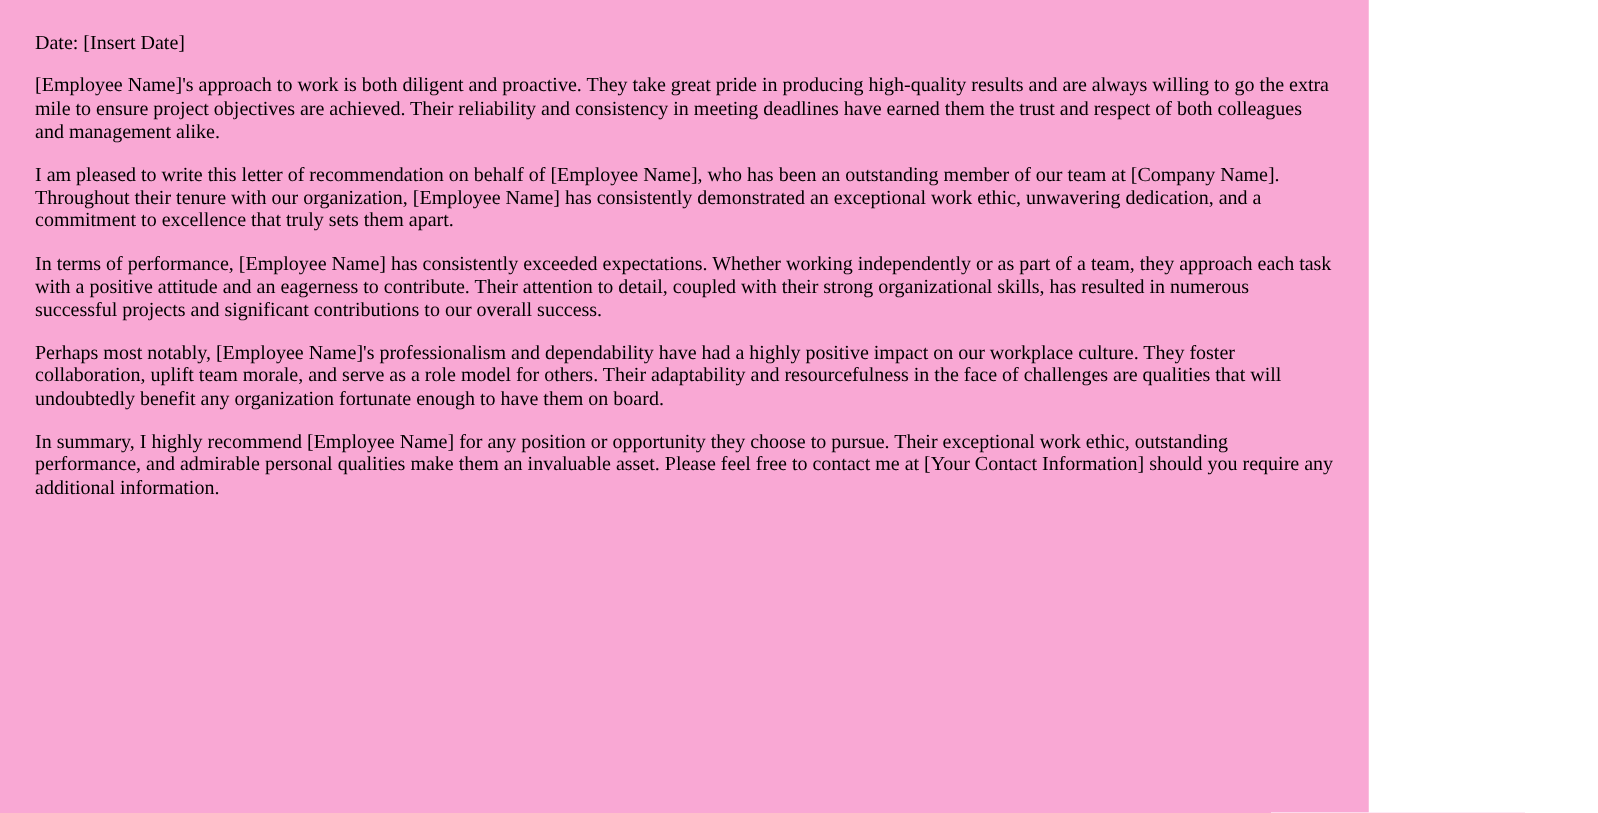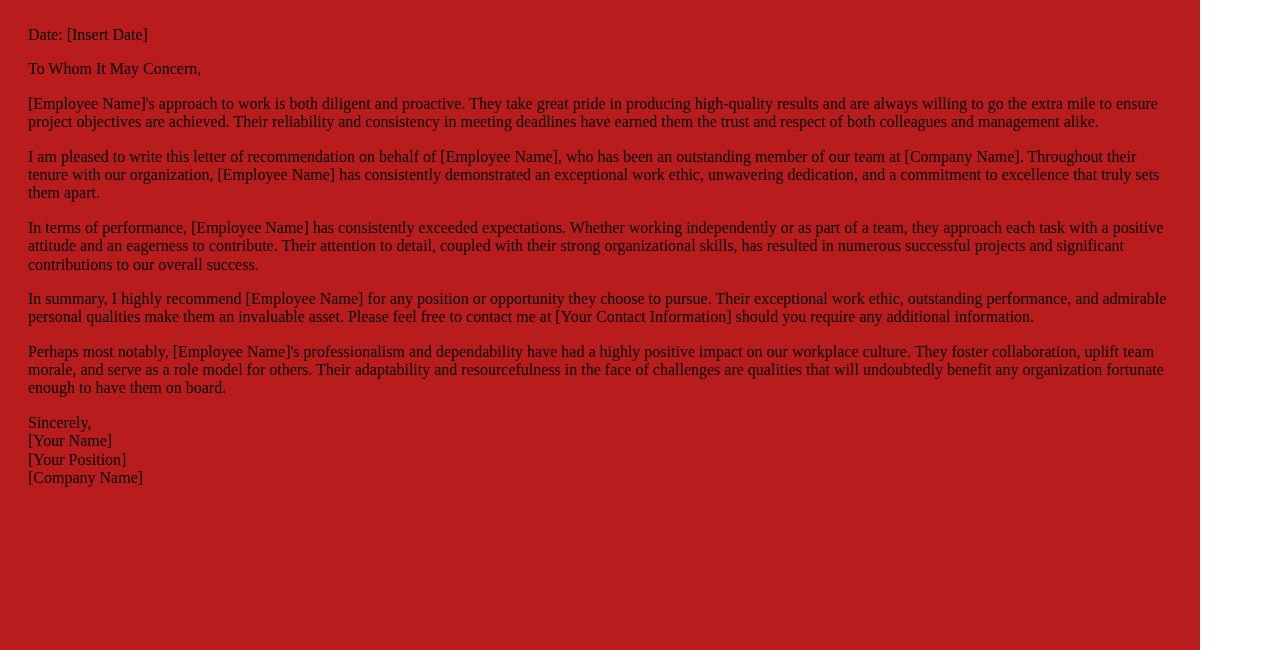--- a/index.html
+++ b/index.html
@@ -2,24 +2,24 @@
 <html><head>
 <meta charset="utf-8">
 <style>
   html, body {
     margin: 0;
     padding: 0;
     background: #ffffff;
     color: #000000;
   }
   .page {
-    width: 1200px;
+    width: 1095px;
     height: 650px;
     box-sizing: border-box;
-    background: #b91c1c;
+    background: #f9a8d4;
     overflow: hidden;
   }
   .document {
     box-sizing: border-box;
     padding: 26px 28px 0 28px;
     font-family: "Liberation Serif", "DejaVu Serif", serif;
     font-size: 16px;
     line-height: 1.15;
     color: #000000;
   }
@@ -27,32 +27,25 @@
     margin: 0 0 16px 0;
   }
 </style>
 </head>
 <body>
 
 <div class="page">
   <div class="document">
     <p>Date: [Insert Date]</p>
 
-    <p>To Whom It May Concern,</p>
 
     <p>[Employee Name]'s approach to work is both diligent and proactive. They take great pride in producing high-quality results and are always willing to go the extra mile to ensure project objectives are achieved. Their reliability and consistency in meeting deadlines have earned them the trust and respect of both colleagues and management alike.</p>
 
     <p>I am pleased to write this letter of recommendation on behalf of [Employee Name], who has been an outstanding member of our team at [Company Name]. Throughout their tenure with our organization, [Employee Name] has consistently demonstrated an exceptional work ethic, unwavering dedication, and a commitment to excellence that truly sets them apart.</p>
 
     <p>In terms of performance, [Employee Name] has consistently exceeded expectations. Whether working independently or as part of a team, they approach each task with a positive attitude and an eagerness to contribute. Their attention to detail, coupled with their strong organizational skills, has resulted in numerous successful projects and significant contributions to our overall success.</p>
 
+    <p>Perhaps most notably, [Employee Name]'s professionalism and dependability have had a highly positive impact on our workplace culture. They foster collaboration, uplift team morale, and serve as a role model for others. Their adaptability and resourcefulness in the face of challenges are qualities that will undoubtedly benefit any organization fortunate enough to have them on board.</p>
+
     <p>In summary, I highly recommend [Employee Name] for any position or opportunity they choose to pursue. Their exceptional work ethic, outstanding performance, and admirable personal qualities make them an invaluable asset. Please feel free to contact me at [Your Contact Information] should you require any additional information.</p>
 
-    <p>Perhaps most notably, [Employee Name]'s professionalism and dependability have had a highly positive impact on our workplace culture. They foster collaboration, uplift team morale, and serve as a role model for others. Their adaptability and resourcefulness in the face of challenges are qualities that will undoubtedly benefit any organization fortunate enough to have them on board.</p>
-
-    <p>
-      <span>Sincerely,</span><br>
-      <span>[Your Name]</span><br>
-      <span>[Your Position]</span><br>
-      <span>[Company Name]</span>
-    </p>
   </div>
 </div>
 
 </body></html>

